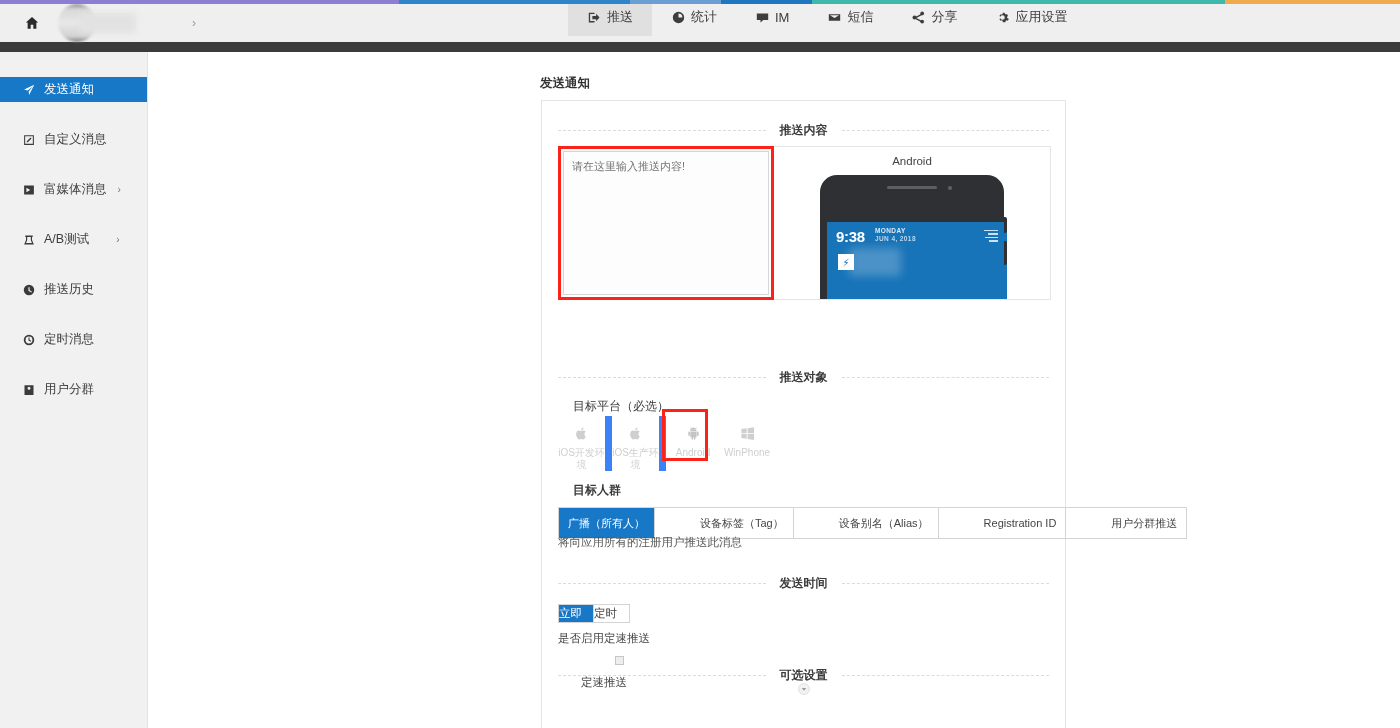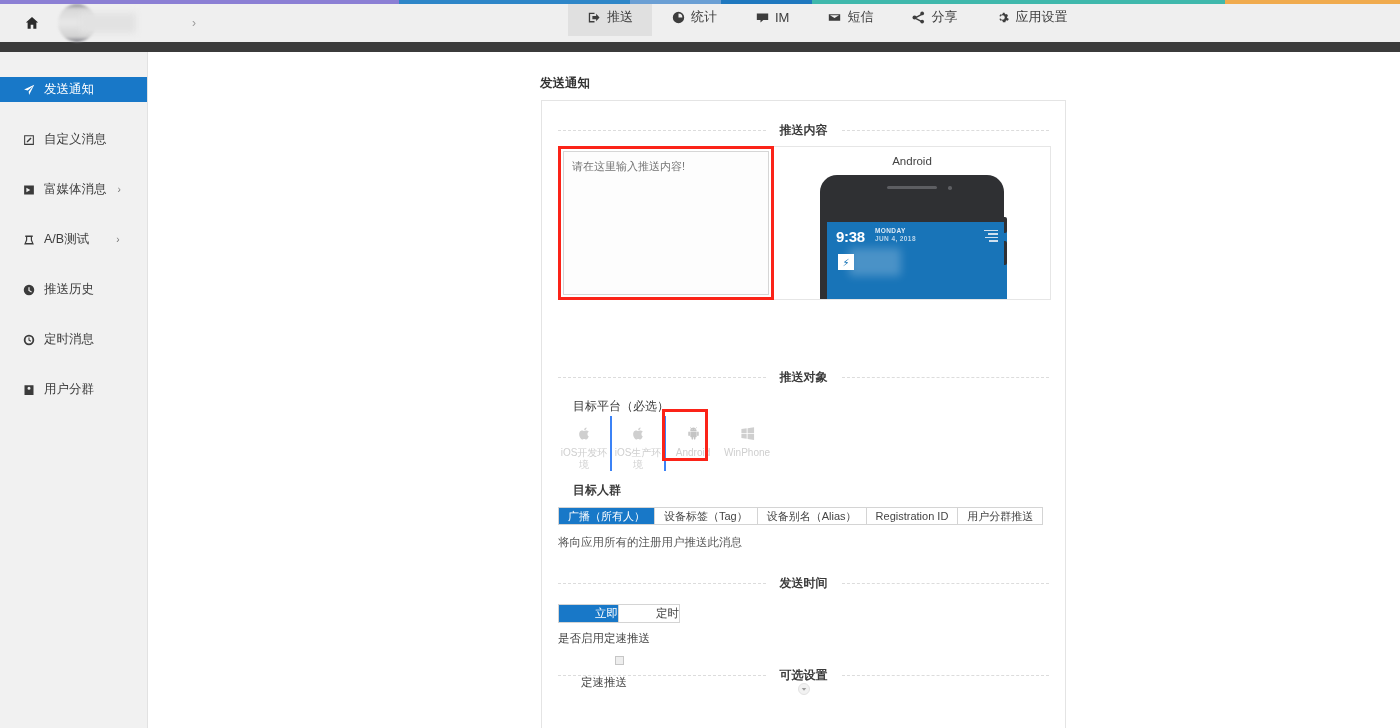--- a/index.html
+++ b/index.html
@@ -251,57 +251,58 @@
 
   
   .platforms {
     position: absolute; left: 16px; top: 315px;
     display: flex; align-items: flex-start;
   }
   .plat {
     width: 54px; min-height: 52px;
     display: flex; flex-direction: column; align-items: center;
     padding-top: 6px;
-    border-right: 2px solid #3b82f6;
+    border-right: 7px solid #3b82f6;
     cursor: pointer; position: relative;
   }
   .plat:last-child { border-right: none; }
   .plat .picon { height: 22px; display: flex; align-items: center; }
   .plat .picon svg { fill: #cfcfcf; }
   .plat .plabel {
     font-size: 10px; color: #cfcfcf; text-align: center;
     line-height: 12px; margin-top: 3px;
   }
   .plat.sel { border-right: none; }
   .plat.sel .picon svg { fill: #c4c4c4; }
 
   
   .aud-tabs {
     position: absolute; left: 16px; top: 406px;
     display: flex; border: 1px solid #d4d4d4;
-    height: 18px;
+    height: 32px;
+    gap: 36px;
   }
   .aud-tab {
     font-size: 11px; color: #444;
     padding: 0 9px; display: flex; align-items: center;
     border-right: 1px solid #d4d4d4; cursor: pointer;
     white-space: nowrap; background: #fff;
   }
   .aud-tab:last-child { border-right: none; }
   .aud-tab.active { background: #1878c8; color: #fff; }
 
   
   .time-tabs {
     position: absolute; left: 16px; top: 503px;
     display: flex; border: 1px solid #d4d4d4; height: 19px;
   }
   .time-tab {
     font-size: 11.5px; color: #444;
-    width: 60px; display: flex; align-items: center;
-    justify-content: flex-end; border-right: 1px solid #d4d4d4;
+    width: 35px; display: flex; align-items: center;
+    justify-content: flex-start; border-right: 1px solid #d4d4d4;
     cursor: pointer; background: #fff;
   }
   .time-tab:last-child { border-right: none; }
   .time-tab.active { background: #1878c8; color: #fff; }
 
   .rate-row {
     position: absolute; left: 16px; top: 530px;
     display: flex; align-items: center; gap: 10px;
     font-size: 11.5px; color: #444; flex-direction: column;
   }

